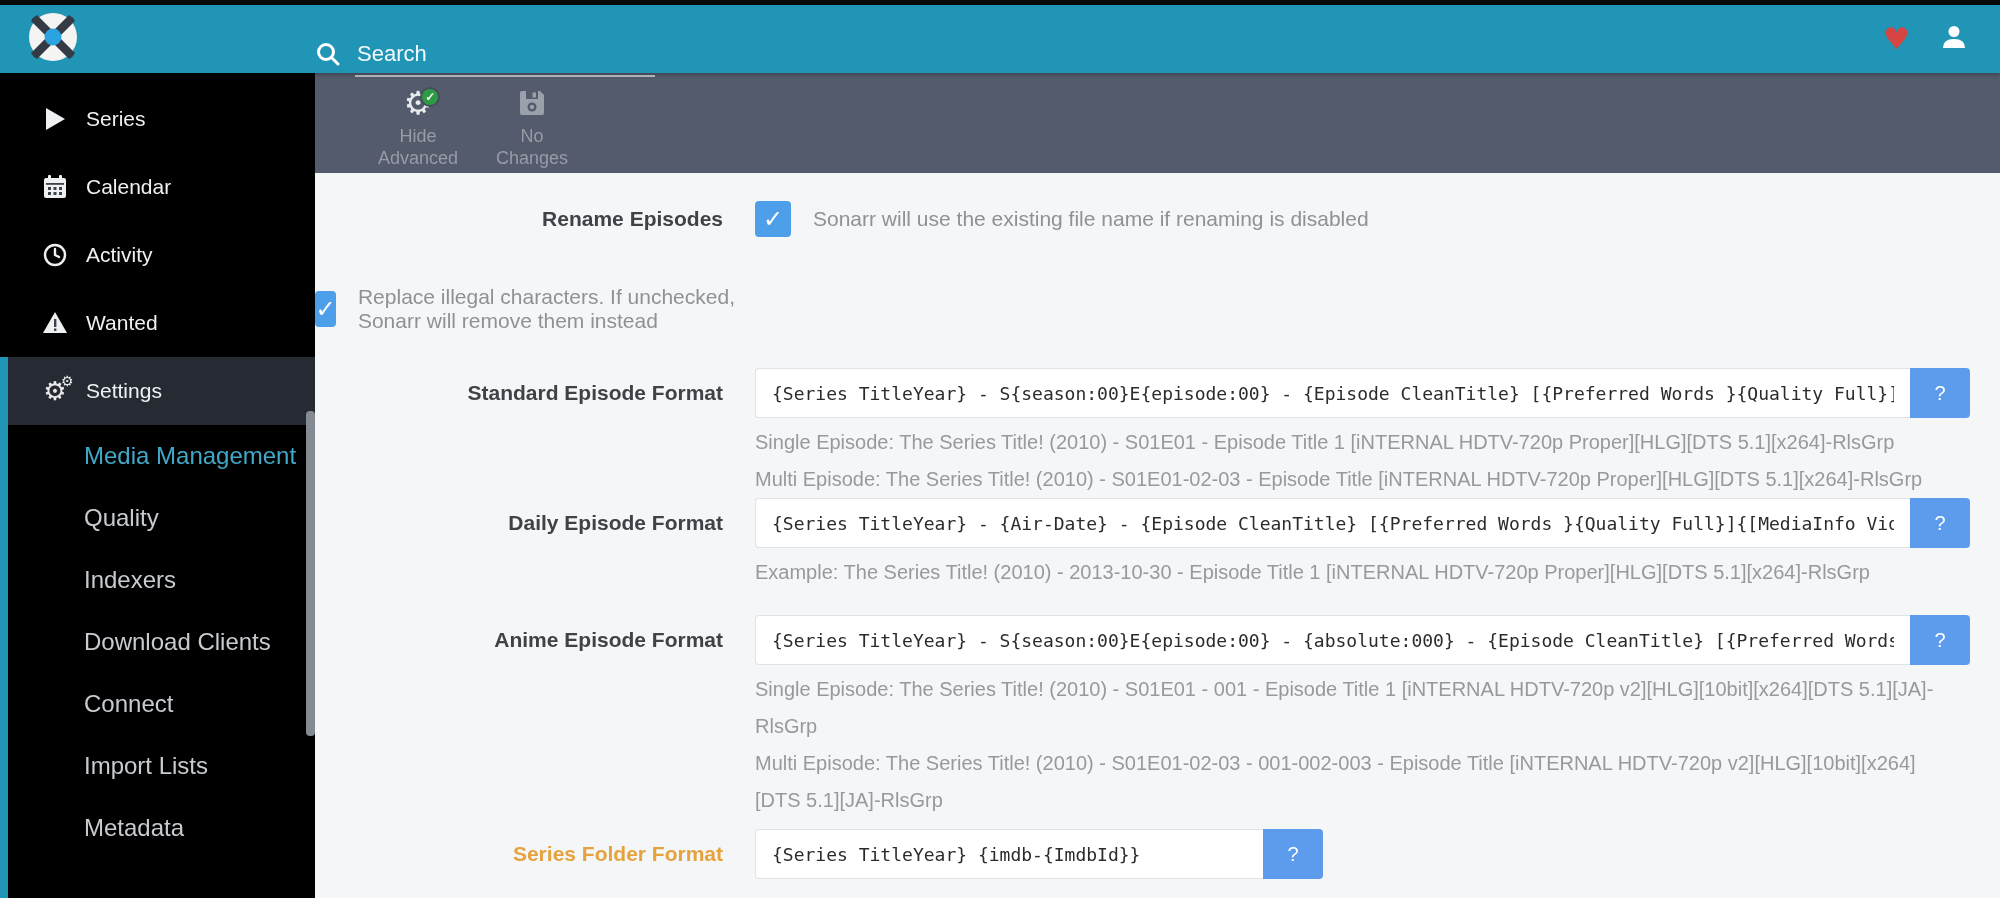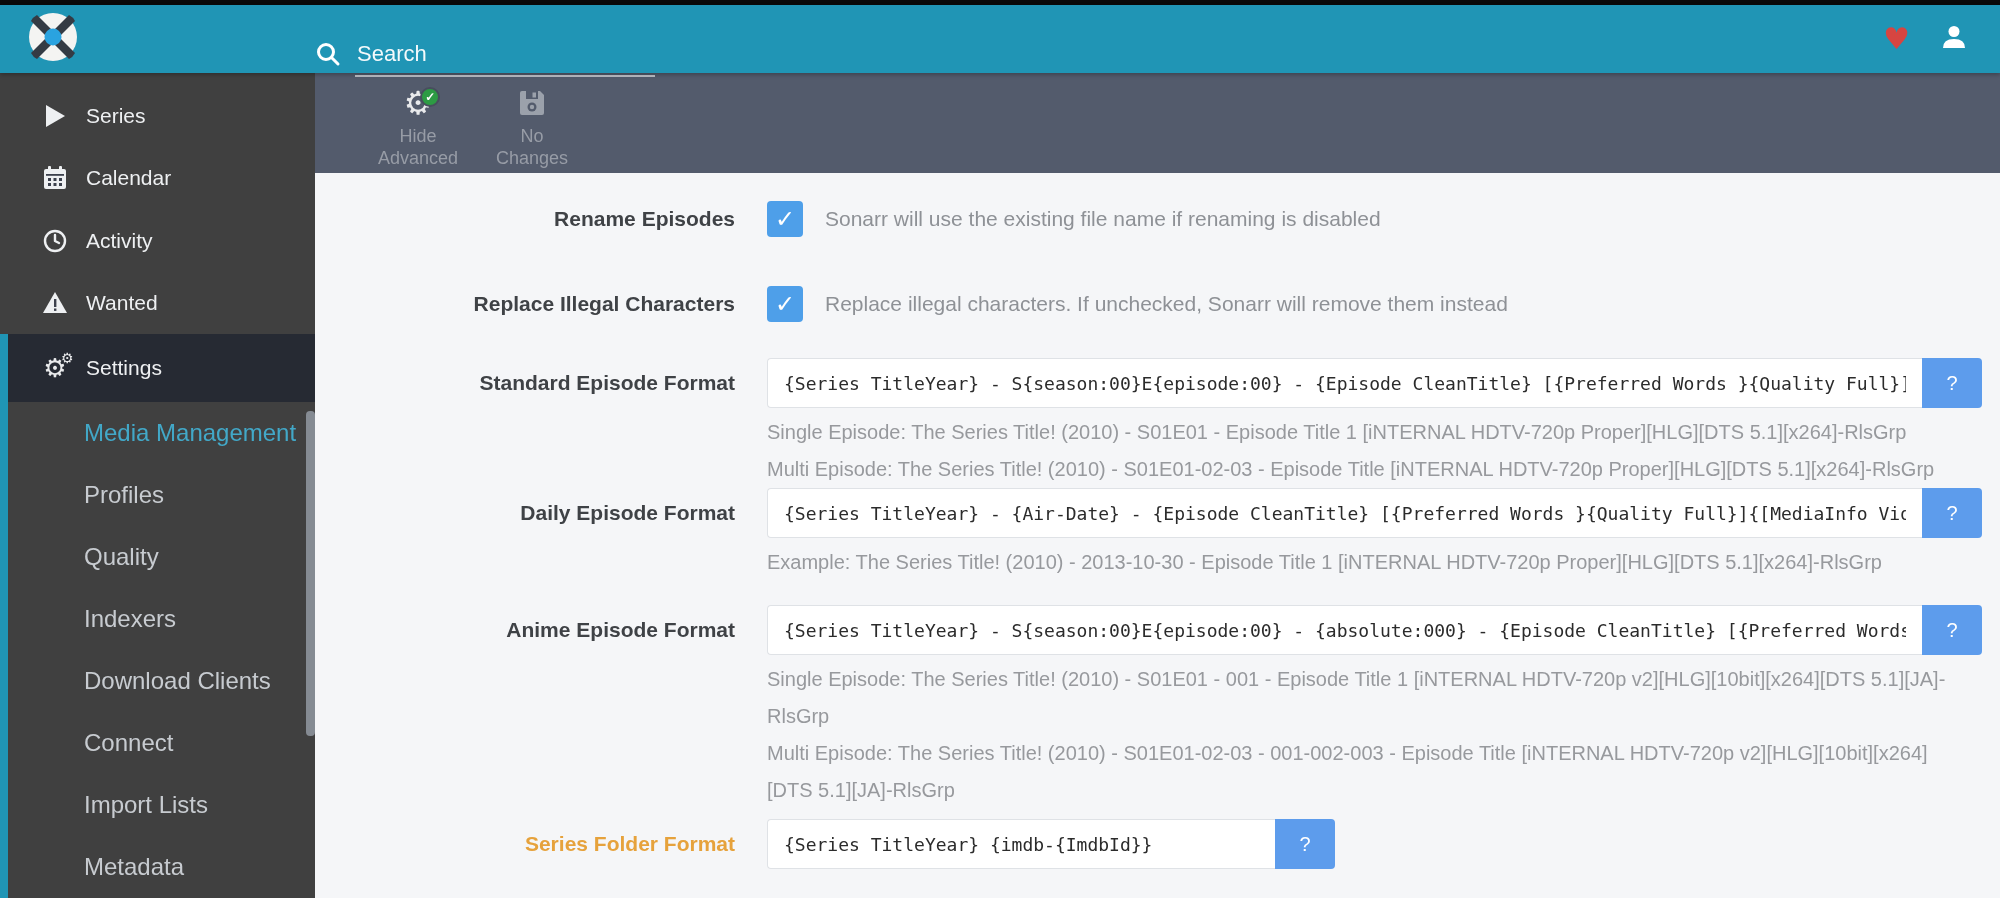--- a/index.html
+++ b/index.html
@@ -14,41 +14,41 @@
   .search-wrap { display:flex; align-items:flex-end; gap:14px; }
   .search-input { background:transparent; border:none; outline:none; border-bottom:2px solid rgba(255,255,255,.55); width:300px; font-size:22px; color:#fff; padding:0 2px 8px 2px; font-family:"Liberation Sans", sans-serif;margin-top:40px; }
   .search-input::placeholder { color:rgba(255,255,255,.95); opacity:1; }
   .header-right { margin-left:auto; display:flex; align-items:center; gap:30px; padding-right:32px; }
   .heart-glyph { font-family:"DejaVu Sans", sans-serif; font-size:30px; color:#d64541; line-height:1; }
 
   
   .body-row { display:flex; height:825px; }
 
   
-  .sidebar { width:315px; background:#404040; position:relative; display:flex; flex-direction:column; padding-top:12px; flex-shrink:0; }
+  .sidebar { width:315px; background:#000000; position:relative; display:flex; flex-direction:column; padding-top:12px; flex-shrink:0; }
   .side-item { height:68px; display:flex; align-items:center; padding-left:42px; gap:18px; cursor:pointer; }
   .side-item .lbl { color:#eef0f2; font-size:21px; }
   .side-icon { width:26px; display:flex; justify-content:center; }
   .settings-group { border-left:8px solid #2095b5; flex:1; display:flex; flex-direction:column; }
   .settings-item { background:#262a33; padding-left:34px; }
   .sub-item { height:62px; display:flex; align-items:center; padding-left:76px; cursor:pointer; }
   .sub-item .lbl { color:#c7cbd0; font-size:24px; }
   .sub-item.active .lbl { color:#42a8c8; }
   .side-scrollbar { position:absolute; right:0; top:338px; width:9px; height:325px; background:#858b93; border-radius:4px; }
 
   
   .main { flex:1; display:flex; flex-direction:column; min-width:0; }
   .toolbar { height:100px; background:#535b6c; display:flex; align-items:flex-start; padding-left:55px; gap:18px; flex-shrink:0; }
   .tool-btn { width:96px; padding-top:12px; display:flex; flex-direction:column; align-items:center; cursor:pointer; color:#979ca6; }
   .tool-btn .t-icon { height:36px; display:flex; align-items:center; justify-content:center; position:relative; }
   .gear-glyph { font-family:"DejaVu Sans", sans-serif; font-size:32px; color:#e9eaec; line-height:1; }
   .gear-badge { position:absolute; right:-8px; top:2px; width:20px; height:20px; border-radius:50%; background:#2d9b44; border:2px solid #474e5d; display:flex; align-items:center; justify-content:center; color:#fff; font-size:12px; font-weight:bold; }
   .tool-lbl { font-size:18px; line-height:22px; text-align:center; margin-top:4px; }
 
-  .content { flex:1; padding-top:27px; overflow:hidden;padding-left:12px; }
+  .content { flex:1; padding-top:27px; overflow:hidden; }
   .row { display:grid; grid-template-columns:440px 1215px; }
   .row .f-label { text-align:right; padding-right:32px; font-size:21px; font-weight:bold; color:#3f4246; }
   .check-row { align-items:center; min-height:38px; }
   .check-row .ctrl { display:flex; align-items:center; gap:22px; }
   .checkbox { width:36px; height:36px; border-radius:4px; background:#4e9fe9; display:flex; align-items:center; justify-content:center; cursor:pointer; }
   .checkbox .mark { color:#fff; font-size:24px; font-weight:bold; font-family:"DejaVu Sans", sans-serif; }
   .check-help { font-size:21px; color:#8e9196; }
   .mb-rename { margin-bottom:47px; }
   .mb-replace { margin-bottom:35px; }
 
@@ -162,23 +162,20 @@
         <span class="side-icon">
           <span class="gear-glyph" style="font-size:26px; position:relative;">⚙<span style="font-size:14px; position:absolute; right:-7px; top:-4px;">⚙</span></span>
         </span>
         <span class="lbl">Settings</span>
       </div>
 
       <div class="sub-item active">
         <span class="lbl">Media Management</span>
       </div>
       <div class="sub-item">
-        <span class="lbl">Profiles</span>
-      </div>
-      <div class="sub-item">
         <span class="lbl">Quality</span>
       </div>
       <div class="sub-item">
         <span class="lbl">Indexers</span>
       </div>
       <div class="sub-item">
         <span class="lbl">Download Clients</span>
       </div>
       <div class="sub-item">
         <span class="lbl">Connect</span>
@@ -223,21 +220,20 @@
         <div class="f-label">Rename Episodes</div>
         <div class="ctrl">
           <span class="checkbox">
             <span class="mark">✓</span>
           </span>
           <span class="check-help">Sonarr will use the existing file name if renaming is disabled</span>
         </div>
       </div>
 
       <div class="row check-row mb-replace">
-        <div class="f-label">Replace Illegal Characters</div>
         <div class="ctrl">
           <span class="checkbox">
             <span class="mark">✓</span>
           </span>
           <span class="check-help">Replace illegal characters. If unchecked, Sonarr will remove them instead</span>
         </div>
       </div>
 
       <div class="row text-row mb-std">
         <div class="f-label">Standard Episode Format</div>

